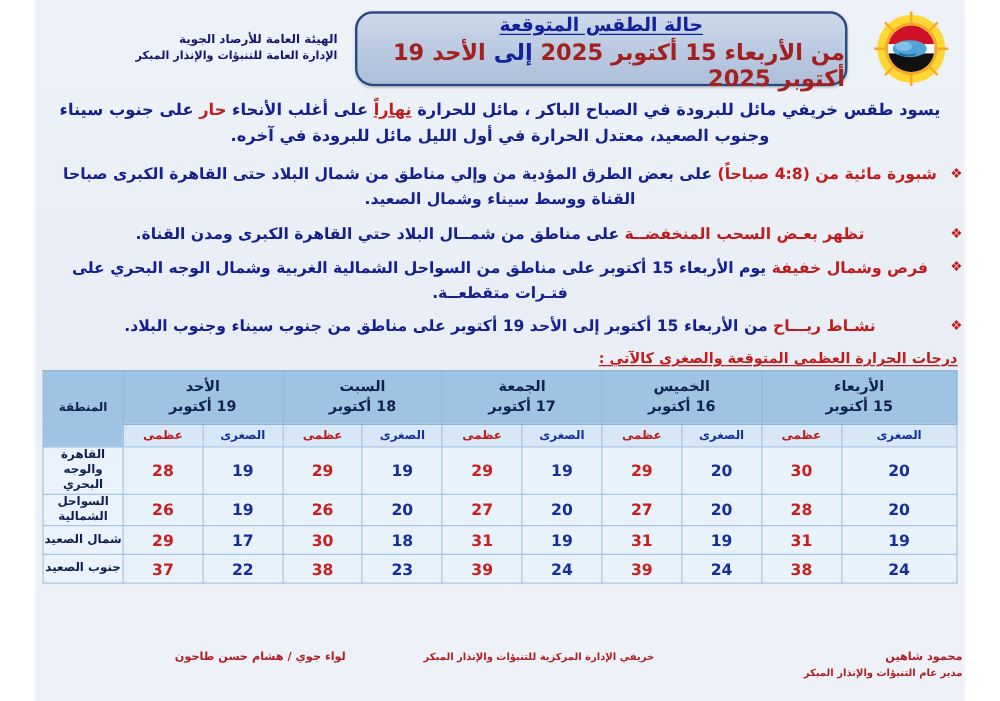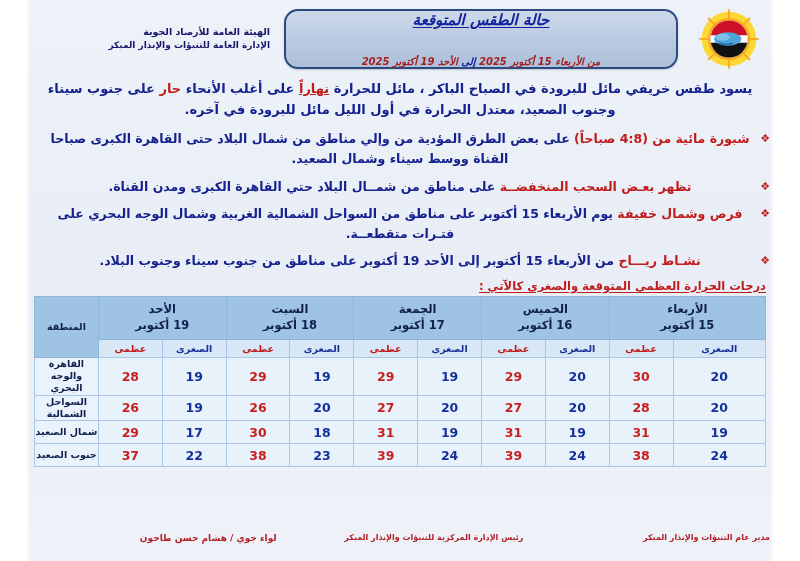--- a/index.html
+++ b/index.html
@@ -57,35 +57,34 @@
     order: 2;
     flex: 1;
     margin: 0 14px;
     height: 56px;
     border: 2px solid #2b4b80;
     border-radius: 14px;
     background: linear-gradient(180deg,#cdd9ea 0%, #b9c9e0 55%, #aebfda 100%);
     display: flex;
     flex-direction: column;
     align-items: center;
-    justify-content: space-between;
+    justify-content: flex-start;
     box-shadow: 0 1px 2px rgba(0,0,0,.18);
     max-width: 390px;
-    font-style: italic;
   }
   .title-main {
     font-size: 15px;
     font-weight: bold;
     color: #14219c;
     text-decoration: underline;
     text-underline-offset: 2px;
     letter-spacing: .2px;
   }
   .title-sub {
-    font-size: 10px;
+    font-size: 18px;
     font-weight: bold;
     color: #a32020;
     margin-top: 3px;
   }
   .title-sub .blue { color: #14219c; }
 
   
   .logo-wrap {
     order: 1;
     width: 74px;
@@ -412,23 +411,24 @@
           <td class="val min">22</td>
           <td class="val max">37</td>
           <td class="region">جنوب الصعيد</td>
         </tr>
       </tbody>
     </table>
   </div>
 
   <div class="footer">
     <div class="sig">
+      <div class="name">محمود شاهين</div>
       <div class="role">مدير عام التنبؤات والإنذار المبكر</div>
     </div>
     <div class="sig">
-      <div class="role">رئيس الإدارة المركزية للتنبؤات والإنذار المبكر</div>
+      <div class="role">خريفي الإدارة المركزية للتنبؤات والإنذار المبكر</div>
     </div>
     <div class="sig">
       <div class="name">لواء جوي / هشام حسن طاحون</div>
     </div>
   </div>
 
 </div>
 
 </body></html>

